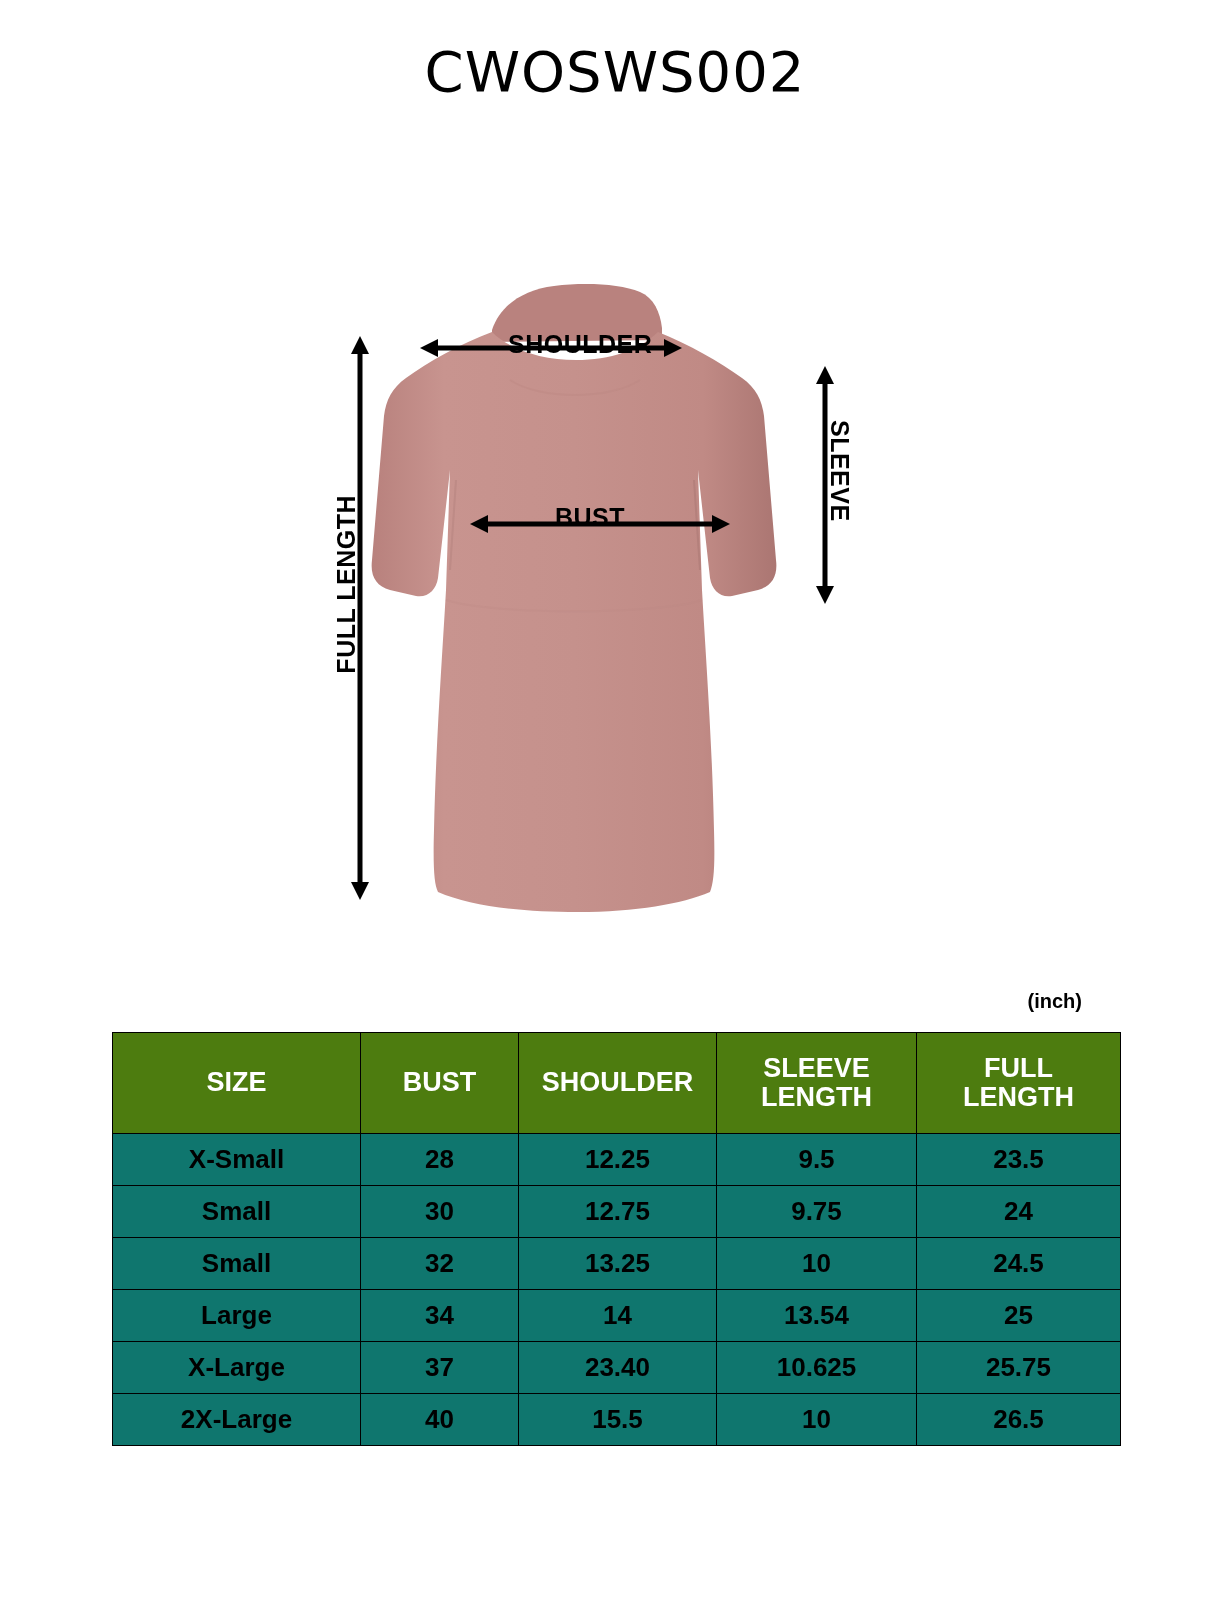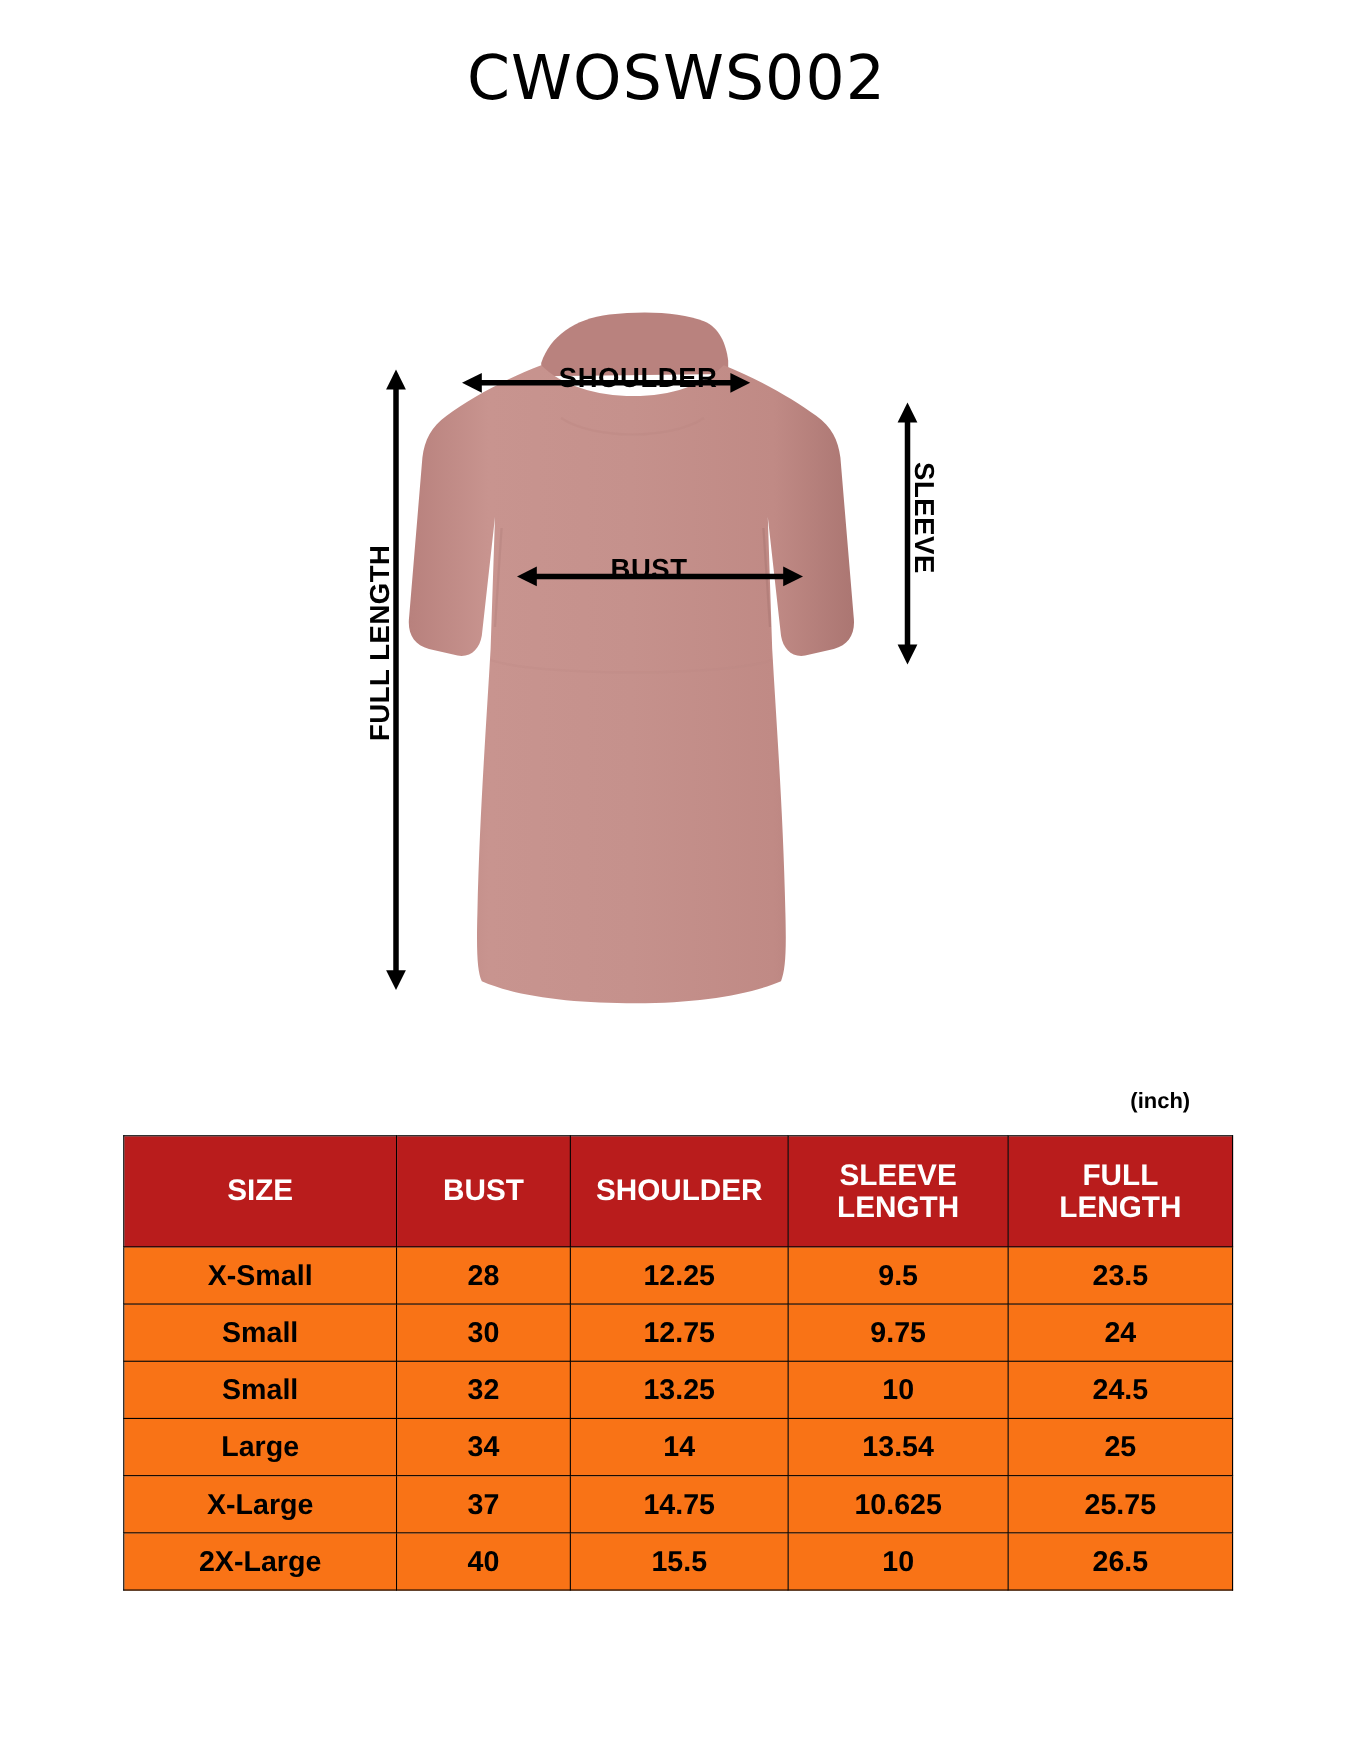--- a/index.html
+++ b/index.html
@@ -84,29 +84,29 @@
   }
   .size-table th, .size-table td {
     border: 1px solid #000;
     text-align: center;
     font-size: 26px;
     font-weight: bold;
     height: 51px;
     padding: 0 2px;
   }
   .size-table thead th {
-    background: #b91c1c;
+    background: #4d7c0f;
     color: #ffffff;
     height: 100px;
     font-size: 27px;
     line-height: 1.08;
     border: 1px solid #000;
   }
   .size-table tbody td {
-    background: #f97316;
+    background: #0f766e;
     color: #000000;
   }
   .col-size      { width: 248px; }
   .col-bust      { width: 158px; }
   .col-shoulder  { width: 198px; }
   .col-sleeve    { width: 200px; }
   .col-full      { width: 204px; }
 </style>
 </head>
 <body>
@@ -250,21 +250,21 @@
     <tr>
       <td>Large</td>
       <td>34</td>
       <td>14</td>
       <td>13.54</td>
       <td>25</td>
     </tr>
     <tr>
       <td>X-Large</td>
       <td>37</td>
-      <td>14.75</td>
+      <td>23.40</td>
       <td>10.625</td>
       <td>25.75</td>
     </tr>
     <tr>
       <td>2X-Large</td>
       <td>40</td>
       <td>15.5</td>
       <td>10</td>
       <td>26.5</td>
     </tr>

